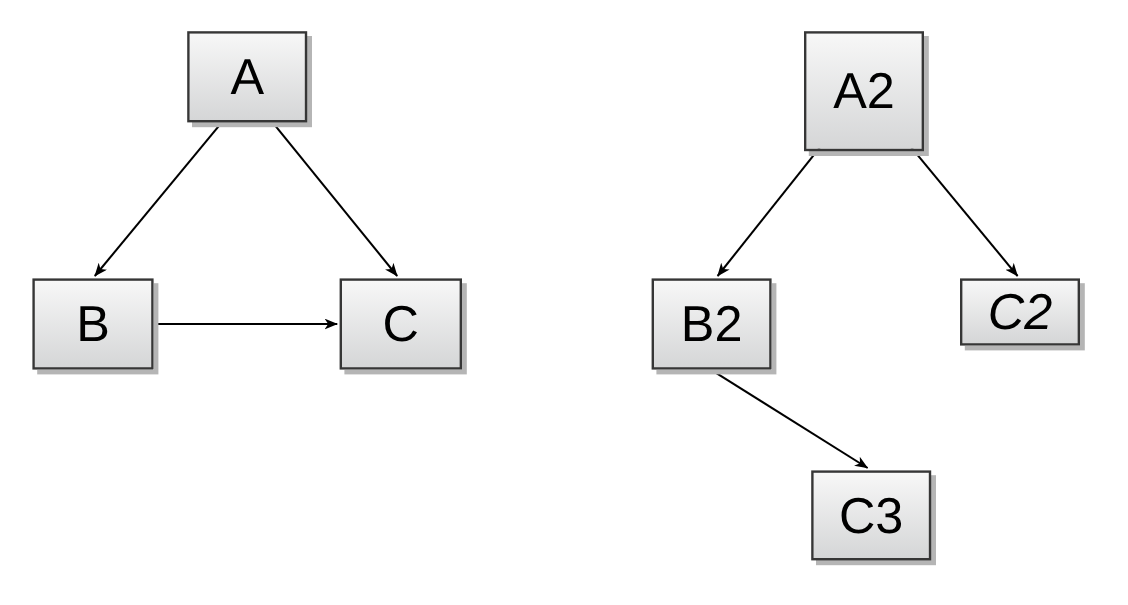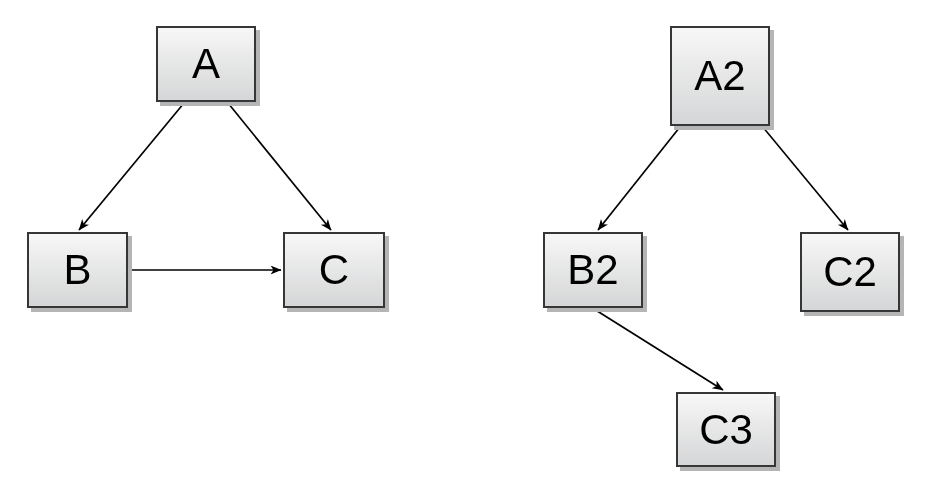--- a/index.html
+++ b/index.html
@@ -67,20 +67,20 @@
       </div>
       <div class="node" style="left: 283px; top: 232px; width: 102px; height: 76px; background: linear-gradient(rgb(247, 247, 247), rgb(213, 214, 215)); border: 2px solid rgb(54, 54, 54); box-shadow: rgb(181, 181, 181) 4px 4px 0px 0px;">
         <span class="node-label" style="color: rgb(0, 0, 0);">C</span>
       </div>
       <div class="node" style="left: 670px; top: 26px; width: 100px; height: 100px; background: linear-gradient(rgb(247, 247, 247), rgb(213, 214, 215)); border: 2px solid rgb(54, 54, 54); box-shadow: rgb(181, 181, 181) 4px 4px 0px 0px;">
         <span class="node-label" style="color: rgb(0, 0, 0);">A2</span>
       </div>
       <div class="node" style="left: 543px; top: 232px; width: 100px; height: 76px; background: linear-gradient(rgb(247, 247, 247), rgb(213, 214, 215)); border: 2px solid rgb(54, 54, 54); box-shadow: rgb(181, 181, 181) 4px 4px 0px 0px; text-align: center;">
         <span class="node-label" style="color: rgb(0, 0, 0);">B2</span>
       </div>
-      <div class="node" style="left: 800px; top: 232px; width: 100px; height: 80px; background: linear-gradient(rgb(247, 247, 247), rgb(213, 214, 215)); border: 2px solid rgb(54, 54, 54); box-shadow: rgb(181, 181, 181) 4px 4px 0px 0px;">
+      <div class="node" style="left: 800px; top: 232px; width: 100px; height: 56px; background: linear-gradient(rgb(247, 247, 247), rgb(213, 214, 215)); border: 2px solid rgb(54, 54, 54); box-shadow: rgb(181, 181, 181) 4px 4px 0px 0px; font-style: italic;">
         <span class="node-label" style="color: rgb(0, 0, 0);">C2</span>
       </div>
       <div class="node" style="left: 676px; top: 392px; width: 100px; height: 75px; background: linear-gradient(rgb(247, 247, 247), rgb(213, 214, 215)); border: 2px solid rgb(54, 54, 54); box-shadow: rgb(181, 181, 181) 4px 4px 0px 0px; text-align: center;">
         <span class="node-label" style="color: rgb(0, 0, 0);">C3</span>
       </div>
     </div>
 </div>
 
 </body></html>

